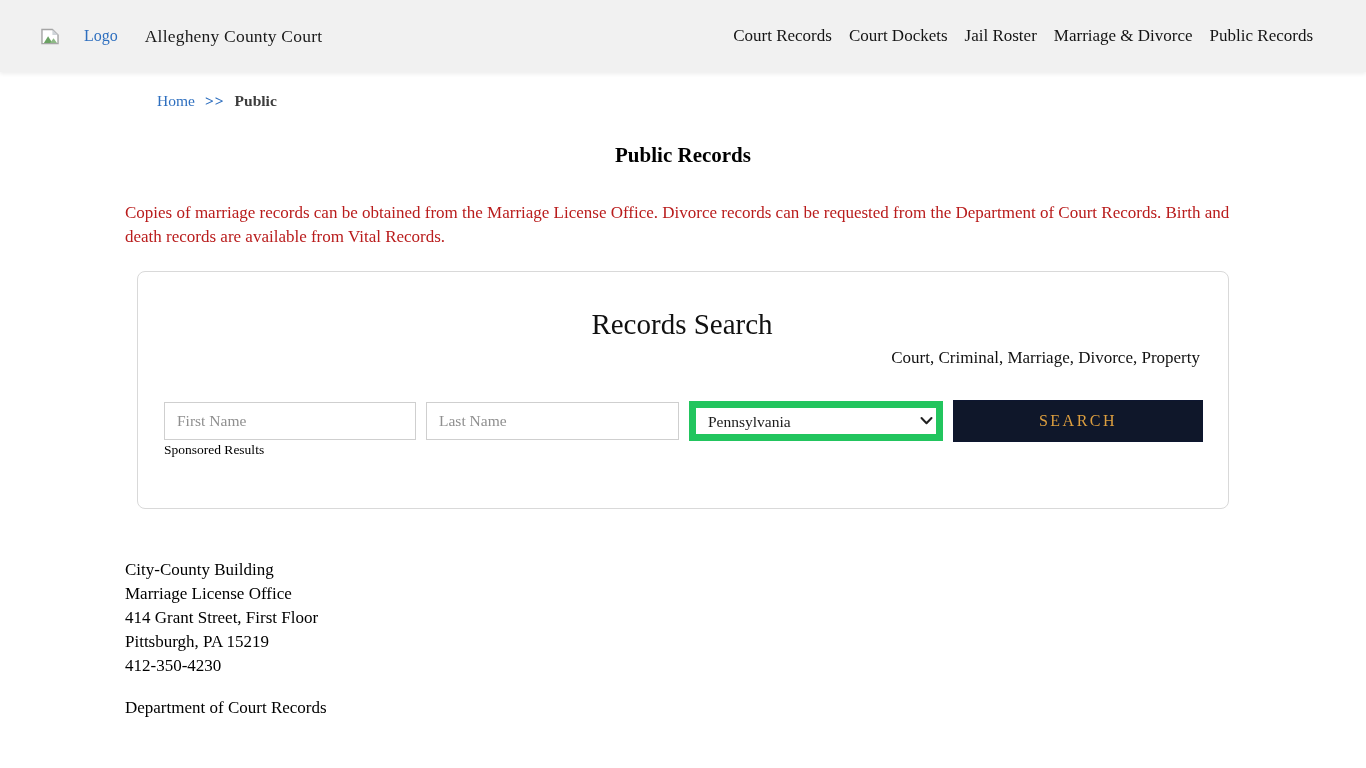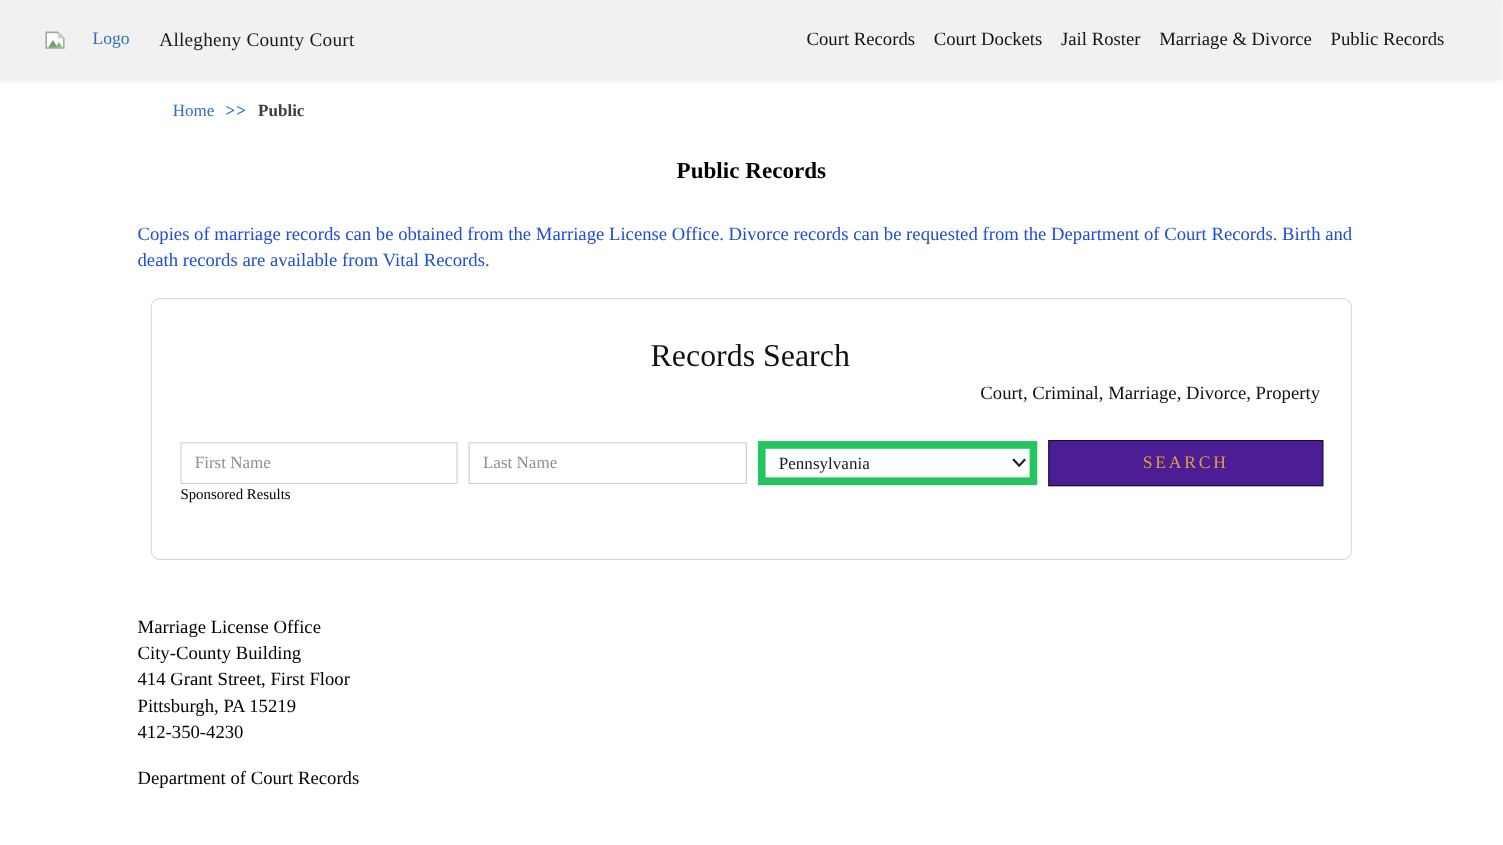--- a/index.html
+++ b/index.html
@@ -59,21 +59,21 @@
     text-align: center;
     font-size: 21px;
     font-weight: bold;
     color: #000;
   }
 
   p.intro {
     margin-top: 33px;
     font-size: 17px;
     line-height: 24px;
-    color: #1d4ed8;
+    color: #b91c1c;
   }
 
   
   .card {
     margin: 22px 12px 0 12px;
     border: 1px solid #d9d9d9;
     border-radius: 8px;
     padding: 36px 28px 50px 26px;
     background: #fff;
   }
@@ -125,21 +125,21 @@
   }
   .select-wrap .chev {
     position: absolute;
     right: 10px; top: 50%;
     transform: translateY(-50%);
     pointer-events: none;
   }
   .search-btn {
     flex: 0 0 250px;
     height: 42px;
-    background: #4c1d95;
+    background: #0f172a;
     border: 1px solid #0d1630;
     color: #dd9f3f;
     font-family: "Liberation Serif", "DejaVu Serif", serif;
     font-size: 16px;
     letter-spacing: 2.5px;
     cursor: pointer;
   }
   .sponsored {
     font-size: 13.5px;
     color: #000;
@@ -210,22 +210,22 @@
           <path d="M1.5 1.5 L6.5 6.8 L11.5 1.5" fill="none" stroke="#222" stroke-width="2" stroke-linecap="round" stroke-linejoin="round"></path>
         </svg>
       </div>
       <button type="submit" class="search-btn">SEARCH</button>
     </form>
 
     <div class="sponsored">Sponsored Results</div>
   </section>
 
   <div class="contact">
+    <div>City-County Building</div>
     <div>Marriage License Office</div>
-    <div>City-County Building</div>
     <div>414 Grant Street, First Floor</div>
     <div>Pittsburgh, PA 15219</div>
     <div>412-350-4230</div>
   </div>
 
   <div class="dept">Department of Court Records</div>
 
 </div>
 
 </body></html>

